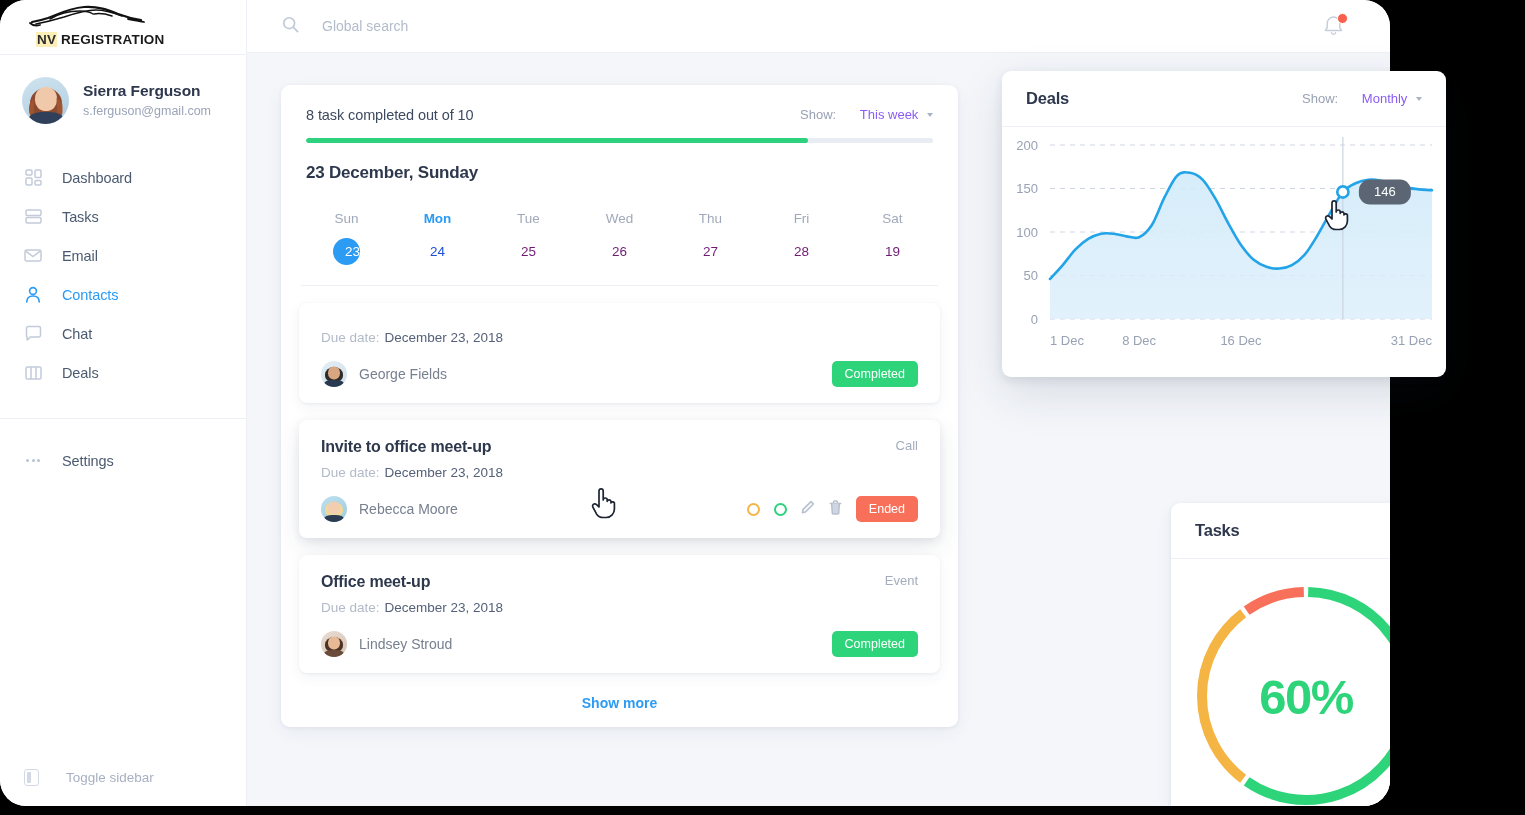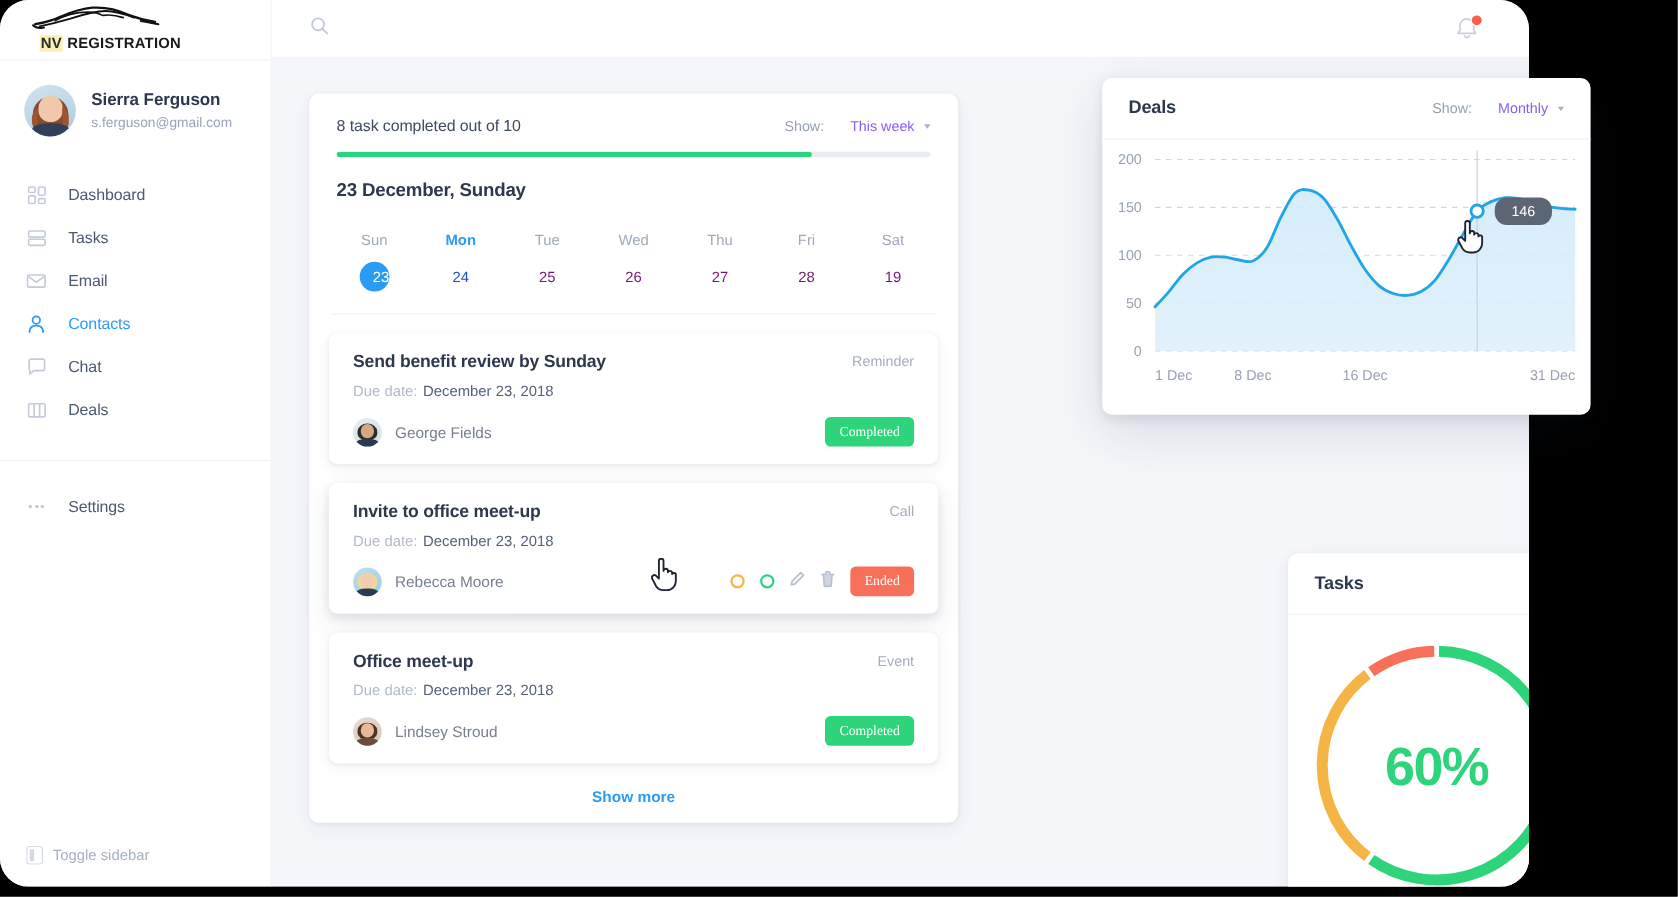--- a/index.html
+++ b/index.html
@@ -156,21 +156,21 @@
   }
   .toggle-icon::after {
     content: "";
     position: absolute;
     left: 2px; top: 2px; bottom: 2px;
     width: 3.5px;
     background: #d3d9e4;
     border-radius: 1px;
   }
   .toggle-label {
-    margin-left: 9px;
+    margin-left: 27px;
     font-size: 13.5px;
     color: #a7b0c2;
   }
 
   
   #topbar {
     position: absolute;
     left: 247px; top: 0;
     width: 1143px; height: 53px;
     background: #ffffff;
@@ -208,21 +208,21 @@
     position: absolute;
     left: 247px; top: 53px;
     width: 1143px; height: 753px;
     background: #f4f6fa;
   }
 
   
   #tasklist-card {
     position: absolute;
     left: 34px; top: 32px;
-    width: 590px;
+    width: 677px;
     background: #ffffff;
     border-radius: 9px;
     box-shadow: 0 1px 4px rgba(45,60,90,0.07), 0 6px 18px rgba(45,60,90,0.05);
     padding-bottom: 16px;
   }
   .tl-head {
     padding: 22px 25px 0 25px;
     display: flex;
     align-items: flex-start;
     justify-content: space-between;
@@ -304,21 +304,21 @@
     width: 26px; height: 26px;
     border-radius: 50%;
     overflow: hidden;
     flex: none;
     position: relative;
   }
   .avatar-sm .f { position: absolute; left:50%; top:48%; transform:translate(-50%,-50%); width:12px; height:13px; border-radius:48%; }
   .avatar-sm .h { position: absolute; left:50%; top:22%; transform:translateX(-50%); width:18px; height:15px; border-radius:50% 50% 40% 40%; }
   .avatar-sm .b { position: absolute; left:50%; bottom:-2px; transform:translateX(-50%); width:20px; height:9px; border-radius:42% 42% 0 0; }
   .tc-person { margin-left: 12px; font-size: 14px; color: #77808f; }
-  .tc-actions { margin-left: auto; display: flex; align-items: center; gap: 14px; font-family: Liberation Serif, serif; }
+  .tc-actions { margin-left: auto; display: flex; align-items: center; gap: 14px; }
   .ring {
     width: 13px; height: 13px;
     border-radius: 50%;
     border: 2.2px solid #f5b544;
     cursor: pointer;
   }
   .ring.green { border-color: #2dd17e; }
   .badge {
     padding: 6px 13px;
     border-radius: 5px;
@@ -510,20 +510,21 @@
   </aside>
 
   <header id="topbar">
     <div class="search-wrap">
       <span>
         <svg width="17" height="17" viewBox="0 0 17 17" fill="none" stroke="#c0c8d6" stroke-width="1.6" stroke-linecap="round">
           <circle cx="7.2" cy="7.2" r="5.4"></circle>
             <path d="M11.4 11.4 L15.6 15.6"></path>
         </svg>
       </span>
+      <input class="search-input" type="text" placeholder="Global search" style="">
     </div>
 
     <div class="bell-wrap">
       <svg width="21" height="23" viewBox="0 0 21 23" fill="none" stroke="#c7cfdd" stroke-width="1.5" stroke-linecap="round" stroke-linejoin="round">
         <path d="M4.2 9.4 a6.3 6.3 0 0 1 12.6 0 v4.1 l1.7 2.9 H2.5 l1.7 -2.9 z"></path>
         <path d="M8.4 18.6 a2.2 2.2 0 0 0 4.2 0"></path>
       </svg>
       <span class="bell-dot"></span>
     </div>
   </header>
@@ -573,24 +574,20 @@
             <div class="day-num">28</div>
           </div>
           <div class="day">
             <div class="day-name">Sat</div>
             <div class="day-num">19</div>
           </div>
         </div>
 
       <div id="task-cards">
           <div class="task-card">
-            <div class="tc-top">
-              <div class="tc-title">Send benefit review by Sunday</div>
-              <div class="tc-type">Reminder</div>
-            </div>
             <div class="tc-due"><span class="tc-due-label">Due date:</span><span class="tc-due-val">December 23, 2018</span></div>
             <div class="tc-bottom">
               <div class="avatar-sm" style="background: linear-gradient(150deg, rgb(228, 238, 244), rgb(207, 223, 233));">
                 <div class="h" style="background:#2f2b28"></div>
                 <div class="f" style="background:#d8a782"></div>
                 <div class="b" style="background:#29394f"></div>
               </div>
               <div class="tc-person">George Fields</div>
               <div class="tc-actions">
                 <span class="badge completed" style="background: rgb(46, 212, 122);">Completed</span>

